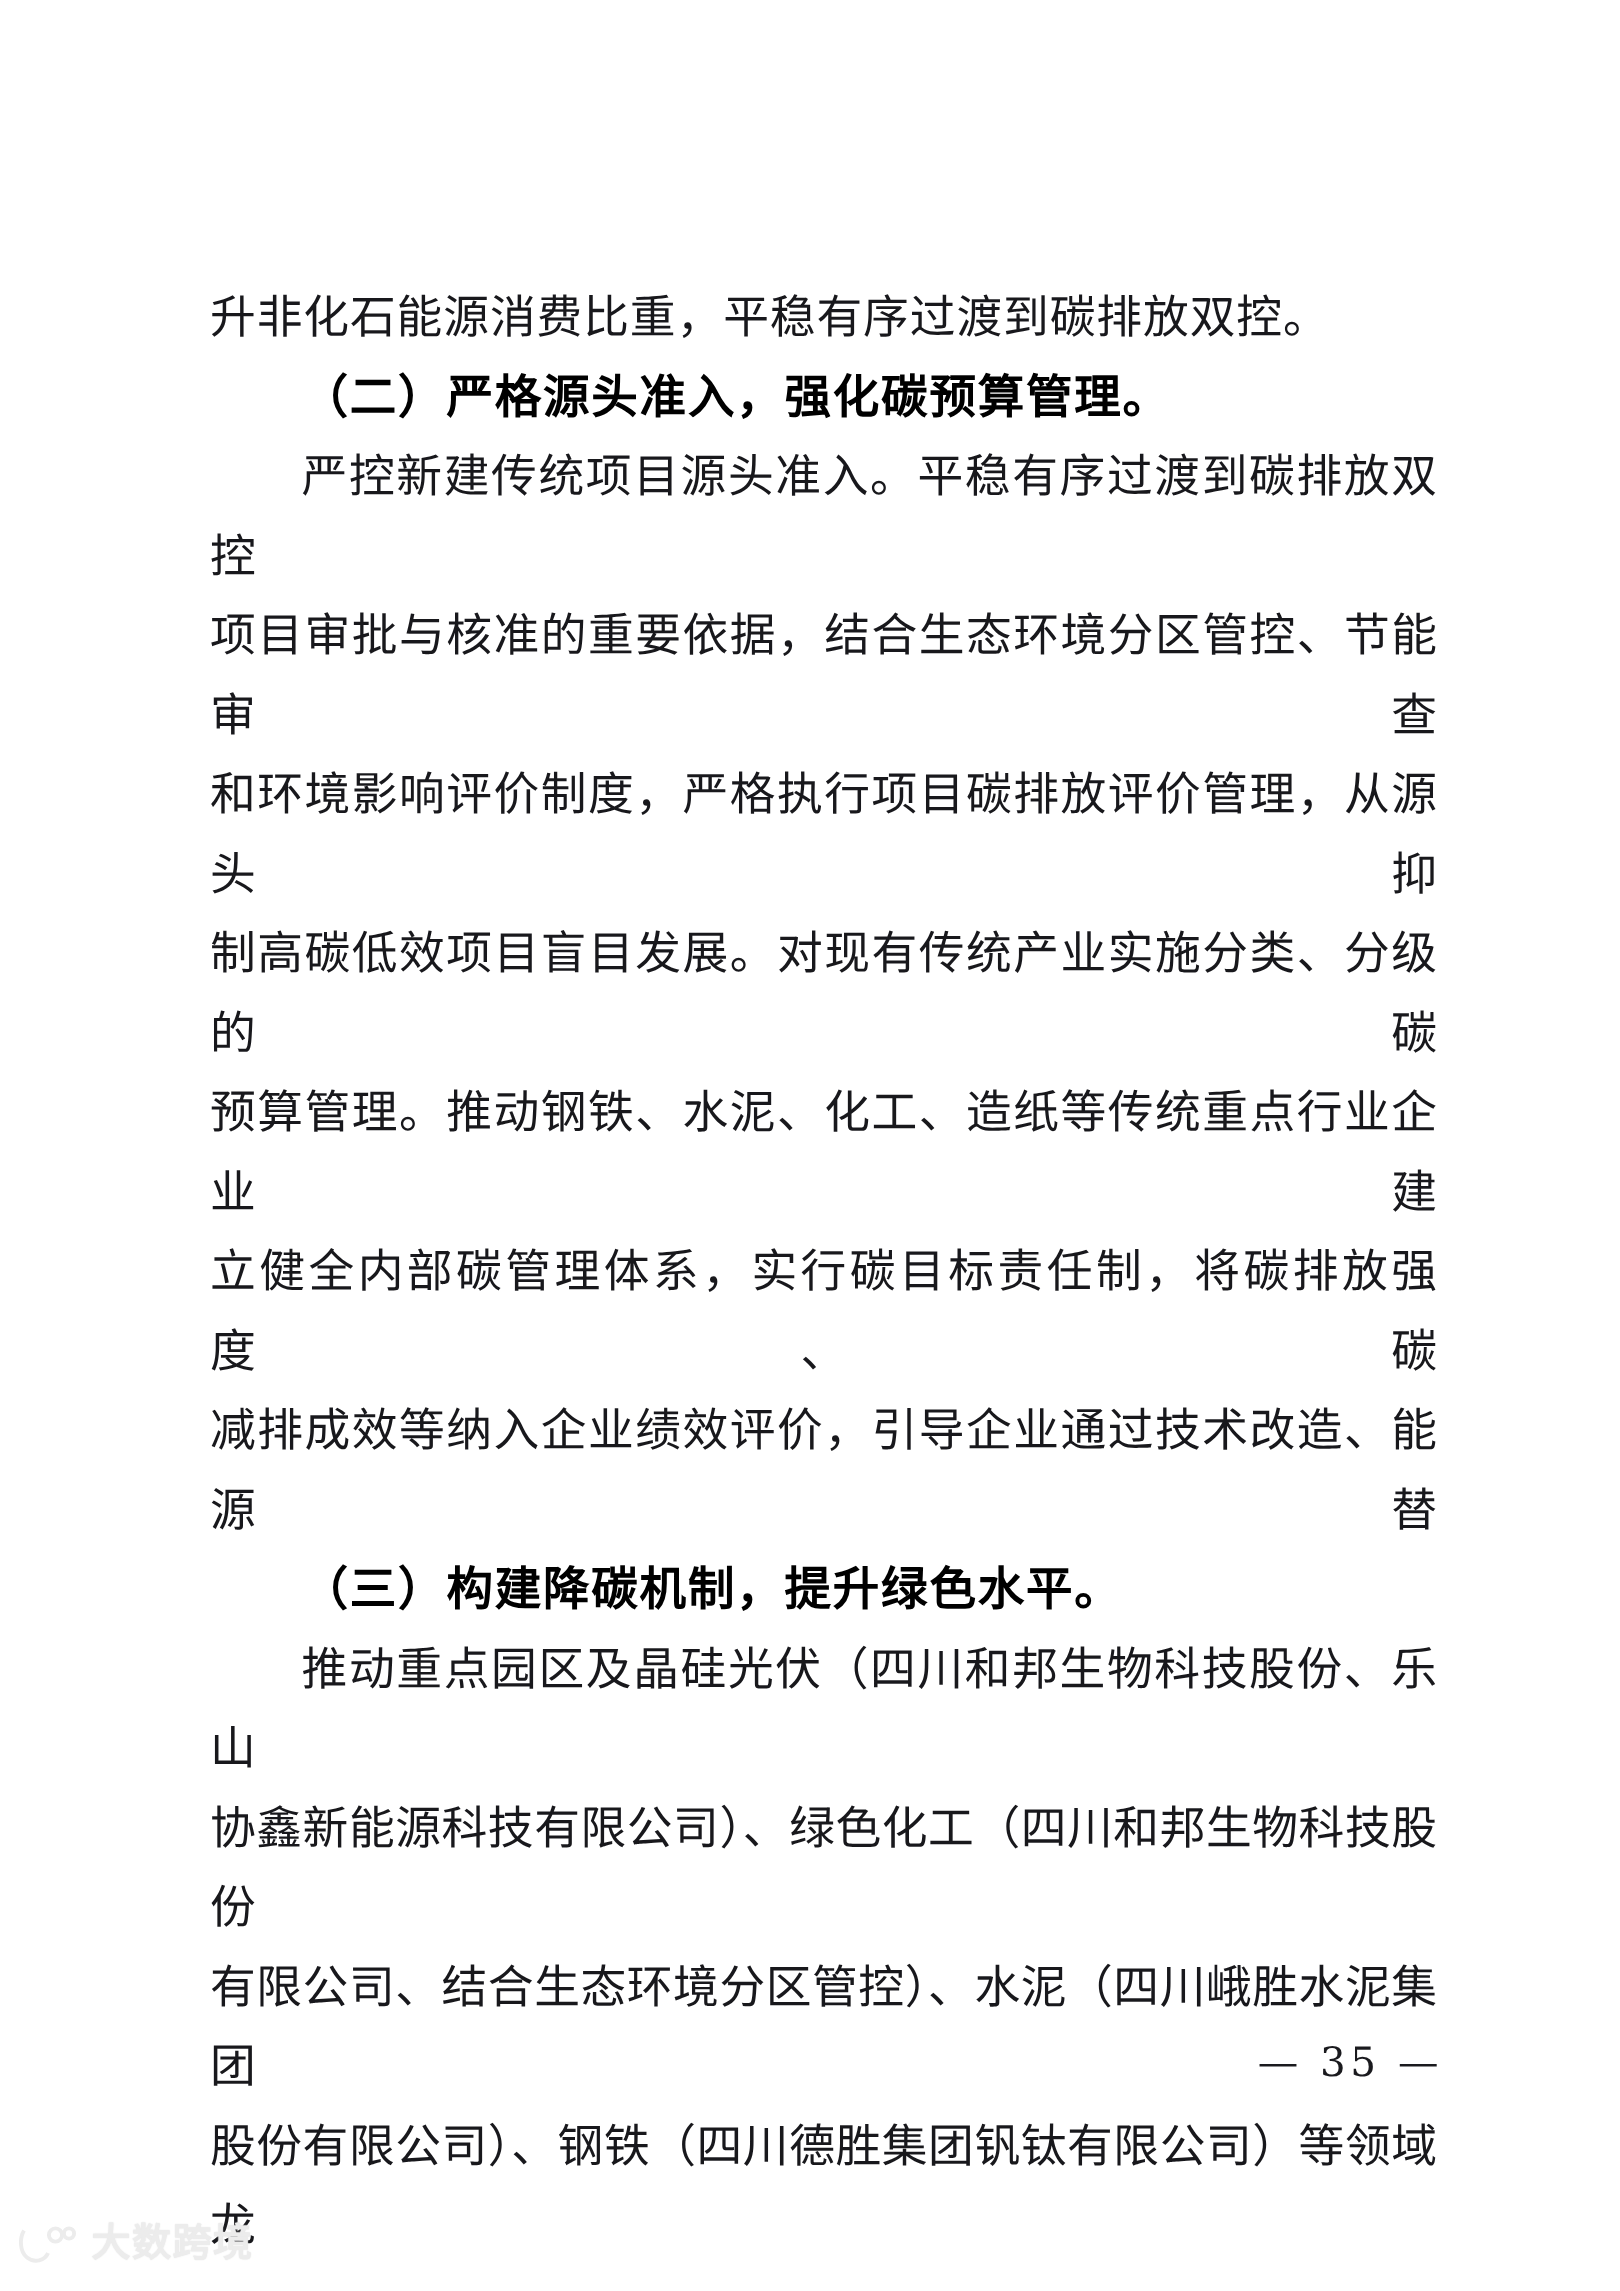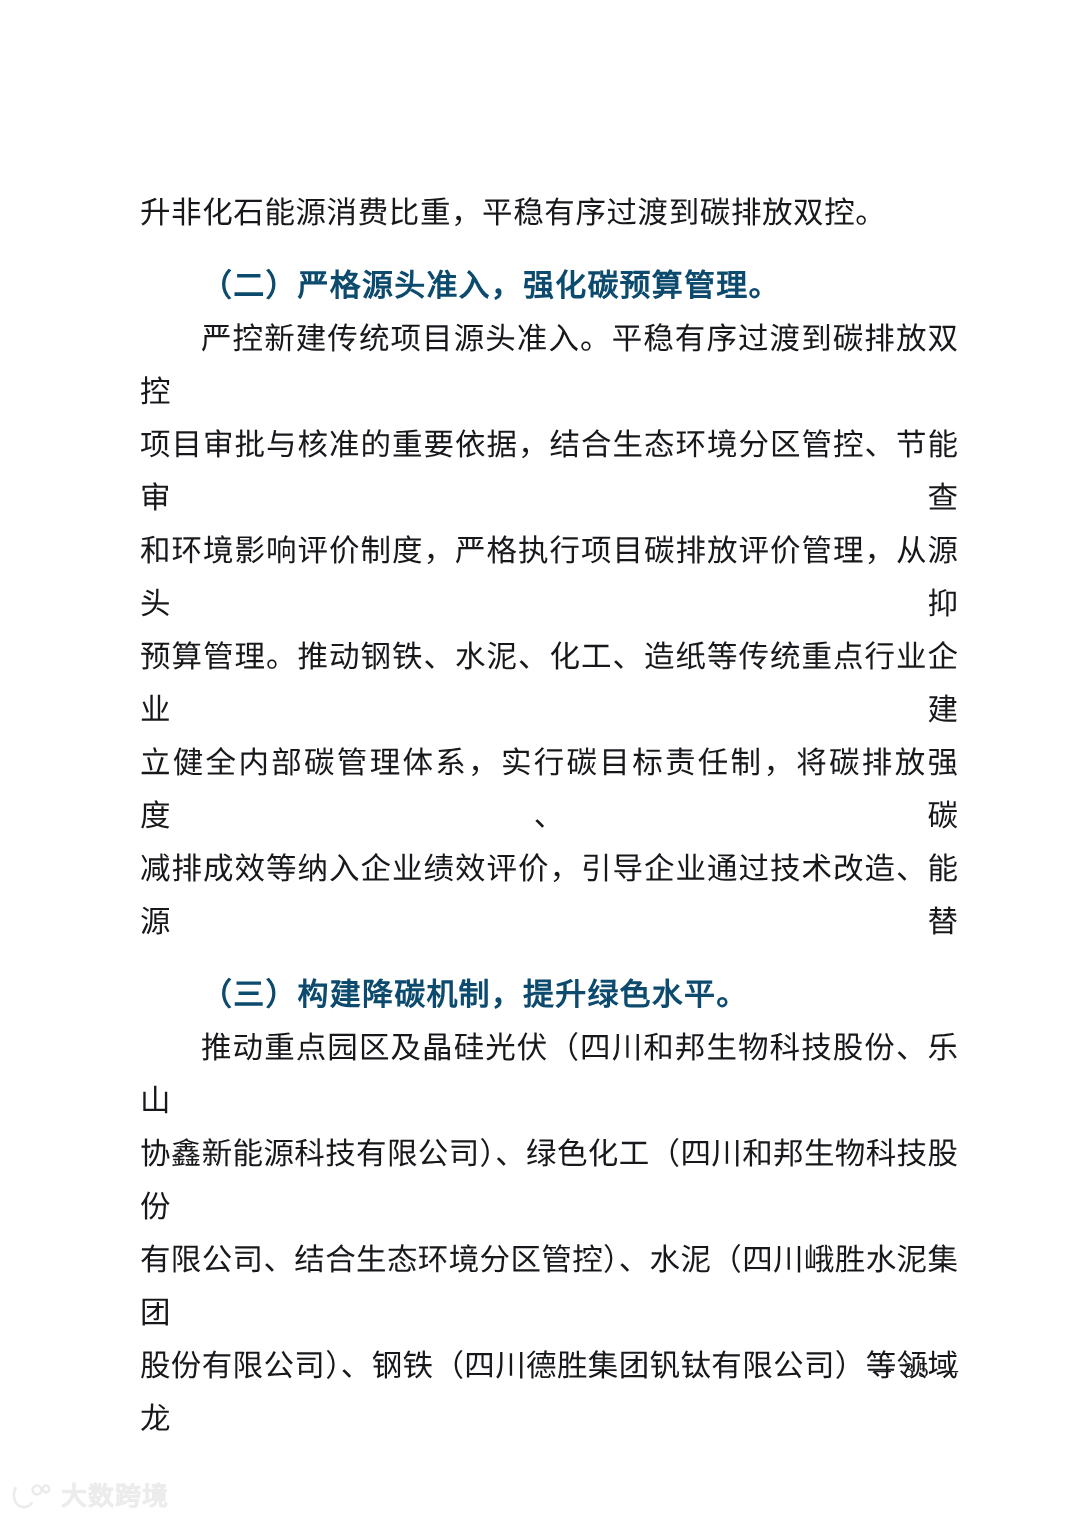--- a/index.html
+++ b/index.html
@@ -54,40 +54,39 @@
 
   .line.indent {
     text-indent: 61px;
   }
 
   
   .heading {
     font-family: "DejaVu Serif", "Liberation Serif", serif;
     font-size: 31px;
     line-height: 53px;
-    color: #0c4a6e;
+    color: #000000;
     font-weight: 700;
     text-indent: 61px;
     letter-spacing: 1.2px;
     white-space: pre;
-    margin-top: 20px;
   }
 
   .para {
     margin: 0;
     padding: 0;
   }
 
   
   .page-number {
     position: absolute;
     right: 118px;
     top: 1360px;
     font-family: "DejaVu Serif", "Liberation Serif", serif;
-    font-size: 18px;
+    font-size: 27px;
     color: #1a1a1e;
     letter-spacing: 3px;
     white-space: pre;
   }
 
   
   .watermark {
     position: absolute;
     left: 10px;
     top: 1481px;
@@ -122,20 +121,21 @@
     <div class="para">
       <div class="line">升非化石能源消费比重，平稳有序过渡到碳排放双控。</div>
     </div>
 
     <div class="heading">（二）严格源头准入，强化碳预算管理。</div>
 
     <div class="para">
       <div class="line just indent">严控新建传统项目源头准入。平稳有序过渡到碳排放双控</div>
       <div class="line just">项目审批与核准的重要依据，结合生态环境分区管控、节能审查</div>
       <div class="line just">和环境影响评价制度，严格执行项目碳排放评价管理，从源头抑</div>
+      <div class="line just">制高碳低效项目盲目发展。对现有传统产业实施分类、分级的碳</div>
       <div class="line just">预算管理。推动钢铁、水泥、化工、造纸等传统重点行业企业建</div>
       <div class="line just">立健全内部碳管理体系，实行碳目标责任制，将碳排放强度、碳</div>
       <div class="line just">减排成效等纳入企业绩效评价，引导企业通过技术改造、能源替</div>
     </div>
 
     <div class="heading">（三）构建降碳机制，提升绿色水平。</div>
 
     <div class="para">
       <div class="line just indent">推动重点园区及晶硅光伏（四川和邦生物科技股份、乐山</div>
       <div class="line just">协鑫新能源科技有限公司）、绿色化工（四川和邦生物科技股份</div>

